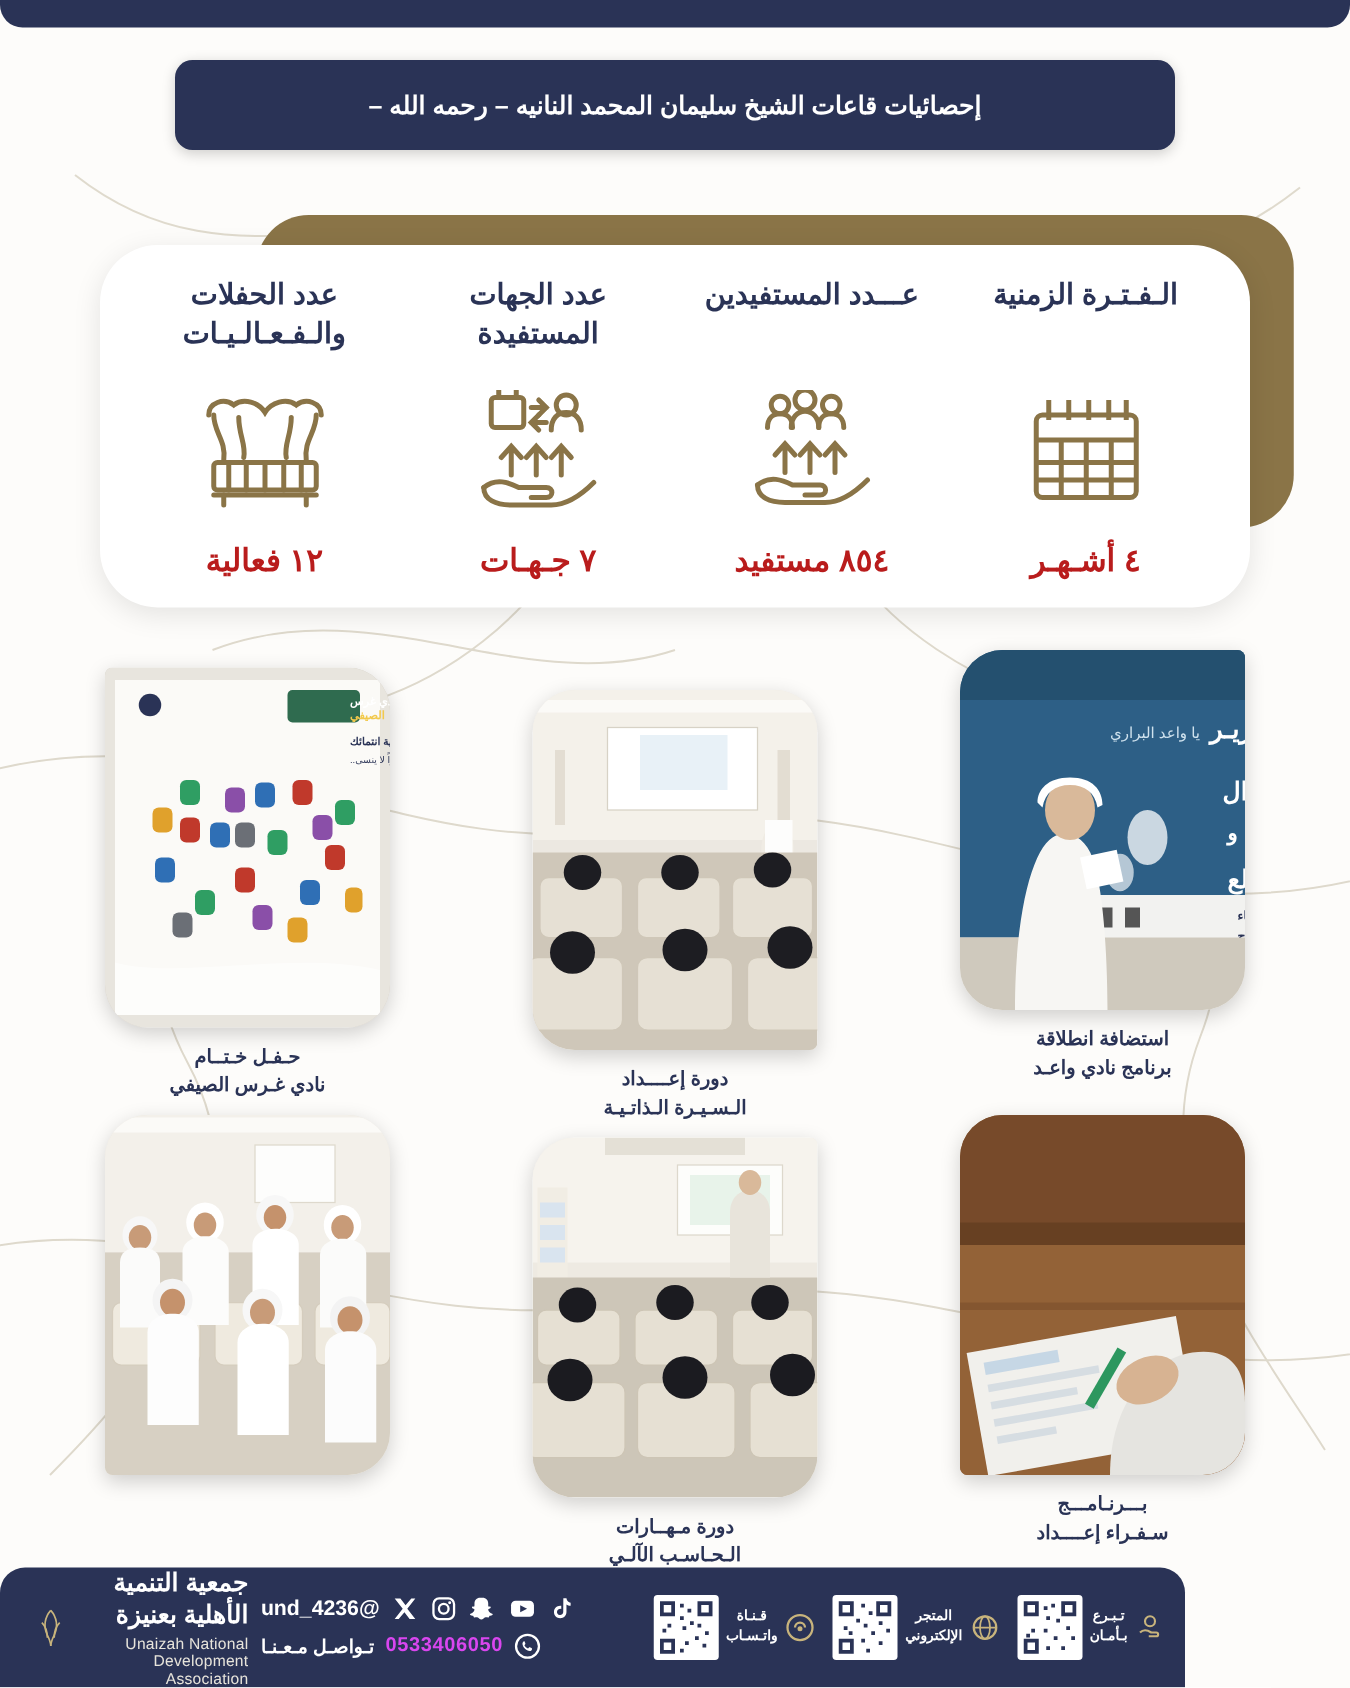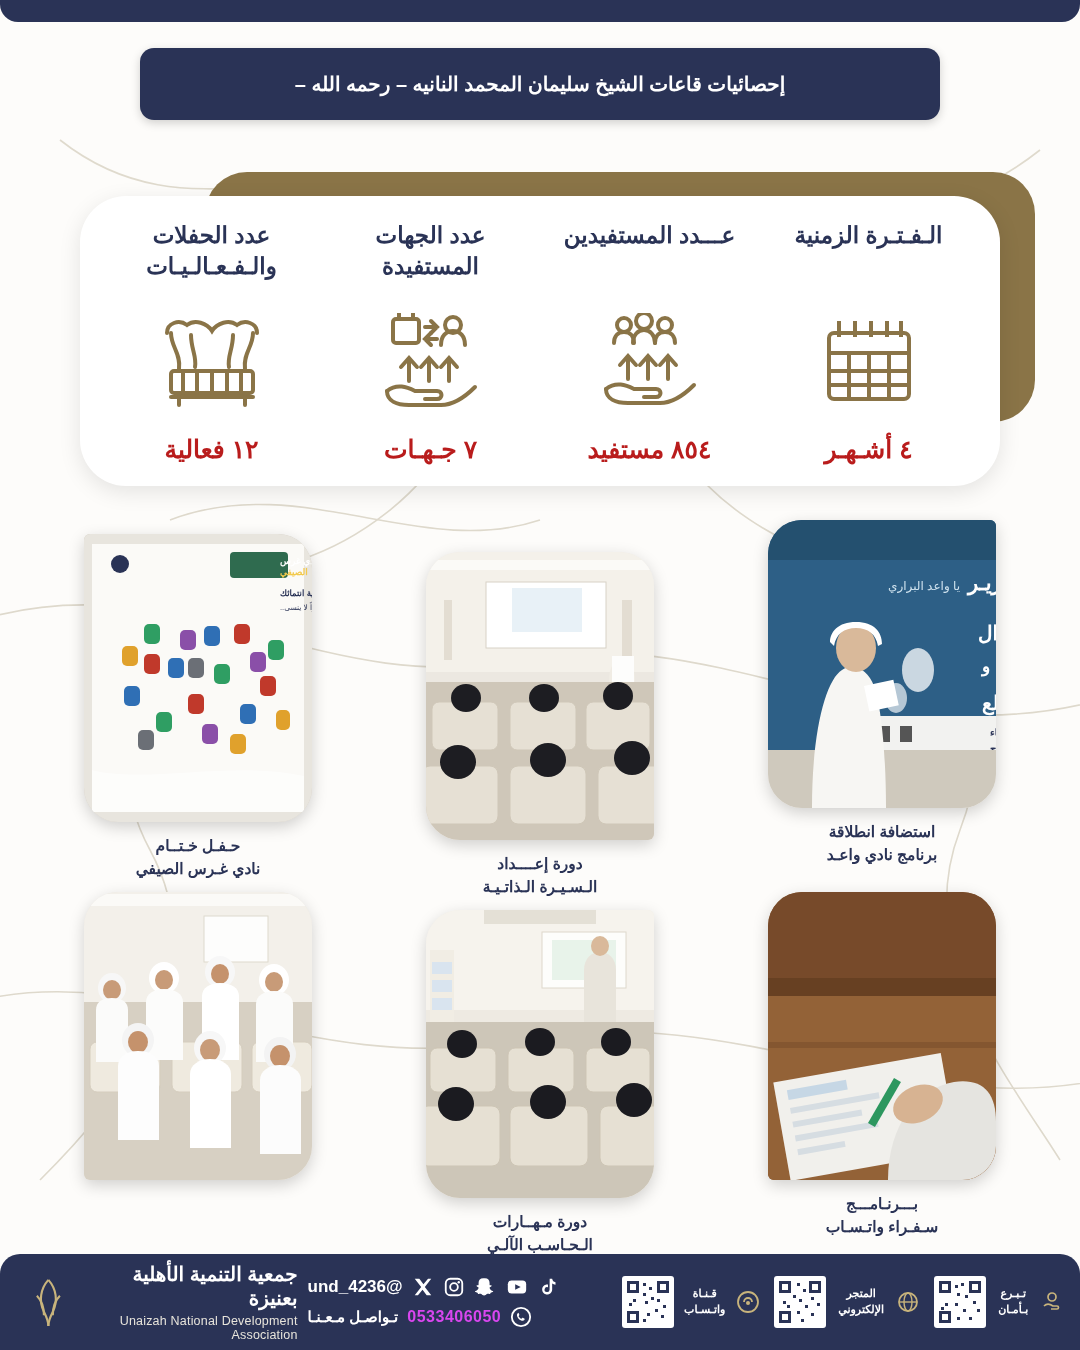--- a/index.html
+++ b/index.html
@@ -116,21 +116,21 @@
     font-weight: bold;
     text-align: center;
     line-height: 1.5;
     letter-spacing: 1.2px;
     white-space: pre-line;
   }
 
   
   .footer {
     position: absolute; bottom: 0; left: 0;
-    width: 1080px; height: 96px;
+    width: 948px; height: 96px;
     background: #2a3356;
     border-top-left-radius: 20px;
     border-top-right-radius: 20px;
     z-index: 5;
     display: flex; flex-direction: row-reverse; align-items: center;
     padding: 0 16px;
   }
   .f-assoc { display: flex; flex-direction: row-reverse; align-items: center; gap: 10px; padding-left: 12px; }
   .f-assoc-text { text-align: right; color:#fff; }
   .f-assoc-ar { font-size: 20px; font-weight: bold; letter-spacing: .3px; }
@@ -403,21 +403,21 @@
             <rect x="22" y="232" width="84" height="6" fill="#dfe6ec"></rect>
             <rect x="22" y="246" width="48" height="6" fill="#dfe6ec"></rect>
           </g>
           <path d="M120 288 C120 232 150 196 186 190 C214 186 228 200 228 230 L228 288 Z" fill="#efeeea"></path>
           <ellipse cx="150" cy="212" rx="26" ry="18" fill="#e0bb98" transform="rotate(-24 150 212)"></ellipse>
           <rect x="126" y="186" width="8" height="52" fill="#2f9e63" transform="rotate(30 126 186)"></rect>
           <rect x="0" y="0" width="228" height="288" fill="#000" opacity="0.04"></rect>
         </svg>
       </div>
       <div class="caption">بـــرنـامـــج
-سـفـراء واتـسـاب</div>
+سـفـراء إعــــداد</div>
     </div>
 
     <div class="cell" style="top:390px; right:342px; position:absolute;">
       <div class="photo tr-flat">
         <svg width="228" height="288" viewBox="0 0 228 288">
           <rect width="228" height="288" fill="#eeeae2"></rect>
           <rect x="0" y="0" width="228" height="100" fill="#f6f3ed"></rect>
           <rect x="58" y="0" width="112" height="14" fill="#e4e0d6"></rect>
           <rect x="116" y="22" width="84" height="56" fill="#fdfdfb" stroke="#ddd8cc"></rect>
           <rect x="126" y="30" width="64" height="40" fill="#e8f3ea"></rect>

